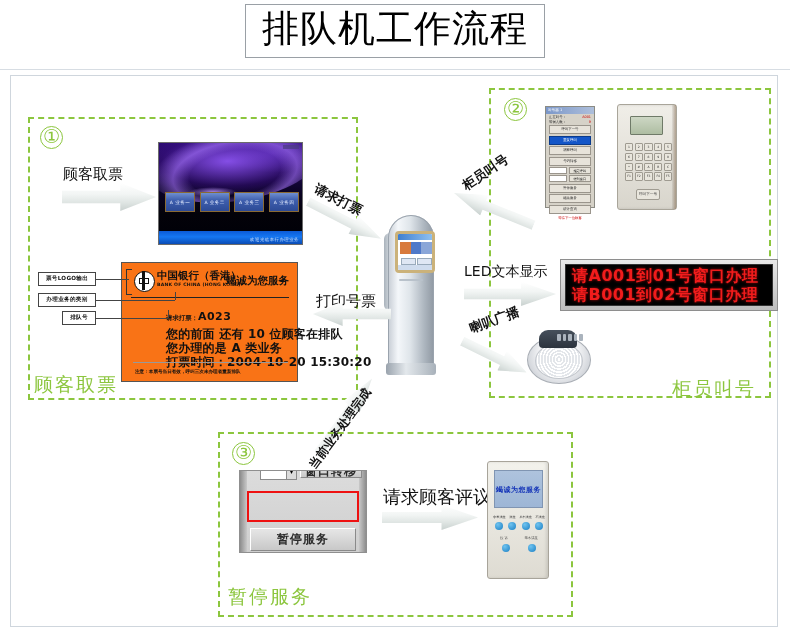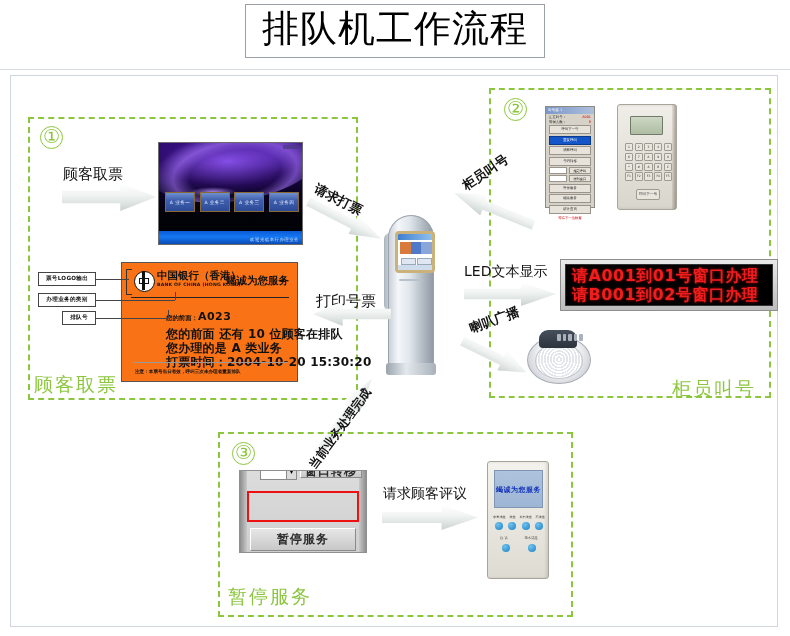--- a/index.html
+++ b/index.html
@@ -337,21 +337,21 @@
   <div class="arrow right" style="left:62px;top:183px;width:94px;height:28px;"></div>
 
   <div class="ticket">
     <div class="tk-bracket"></div>
     <div class="boc-logo"></div>
     <div class="boc-cn">中国银行（香港）</div>
     <div class="boc-en">BANK OF CHINA (HONG KONG)</div>
     <div class="tk-slogan">竭诚为您服务</div>
     <div class="tk-rule"></div>
     <div class="tk-no">
-      <span>您的前面：</span><b>A023</b>
+      <span>请求打票：</span><b>A023</b>
     </div>
     <div class="tk-line" style="top:63px;">您的前面 还有    10    位顾客在排队</div>
     <div class="tk-line" style="top:77px;">您办理的是      A      类业务</div>
     <div class="tk-line" style="top:91px;">打票时间：2004-10-20    15:30:20</div>
     <div class="tk-note-rule"></div>
     <div class="tk-note">注意：本票号当日有效，呼叫三次未办理者重新排队</div>
   </div>
 
   <div class="callout" style="left:38px;top:272px;width:58px;">票号LOGO输出</div>
   <div class="lead" style="left:96px;top:279px;width:33px;"></div>
@@ -497,21 +497,21 @@
       <div class="bs-small"></div>
       <div class="bs-small-ar">▾</div>
       <div class="bs-btn" style="position:absolute;left:50px;top:-3px;width:62px;height:14px;line-height:12px;">窗口转移</div>
     </div>
     <div class="bs-hl" style="top:20px;height:31px;"></div>
     <div class="bs-row" style="top:57px;">
       <div class="bs-btn">暂停服务</div>
     </div>
   </div>
 
-  <div class="arrow-lbl" style="left:383px;top:485px;font-size:14px;">请求顾客评议</div>
+  <div class="arrow-lbl" style="left:383px;top:485px;font-size:18px;">请求顾客评议</div>
   <div class="arrow right" style="left:382px;top:505px;width:96px;height:25px;"></div>
 
   <div class="evalpad">
     <div class="ev-lcd">竭诚为您服务</div>
     <div class="ev-caps">
       <span>非常满意</span>
       <span>满意</span>
       <span>基本满意</span>
       <span>不满意</span>
     </div>

